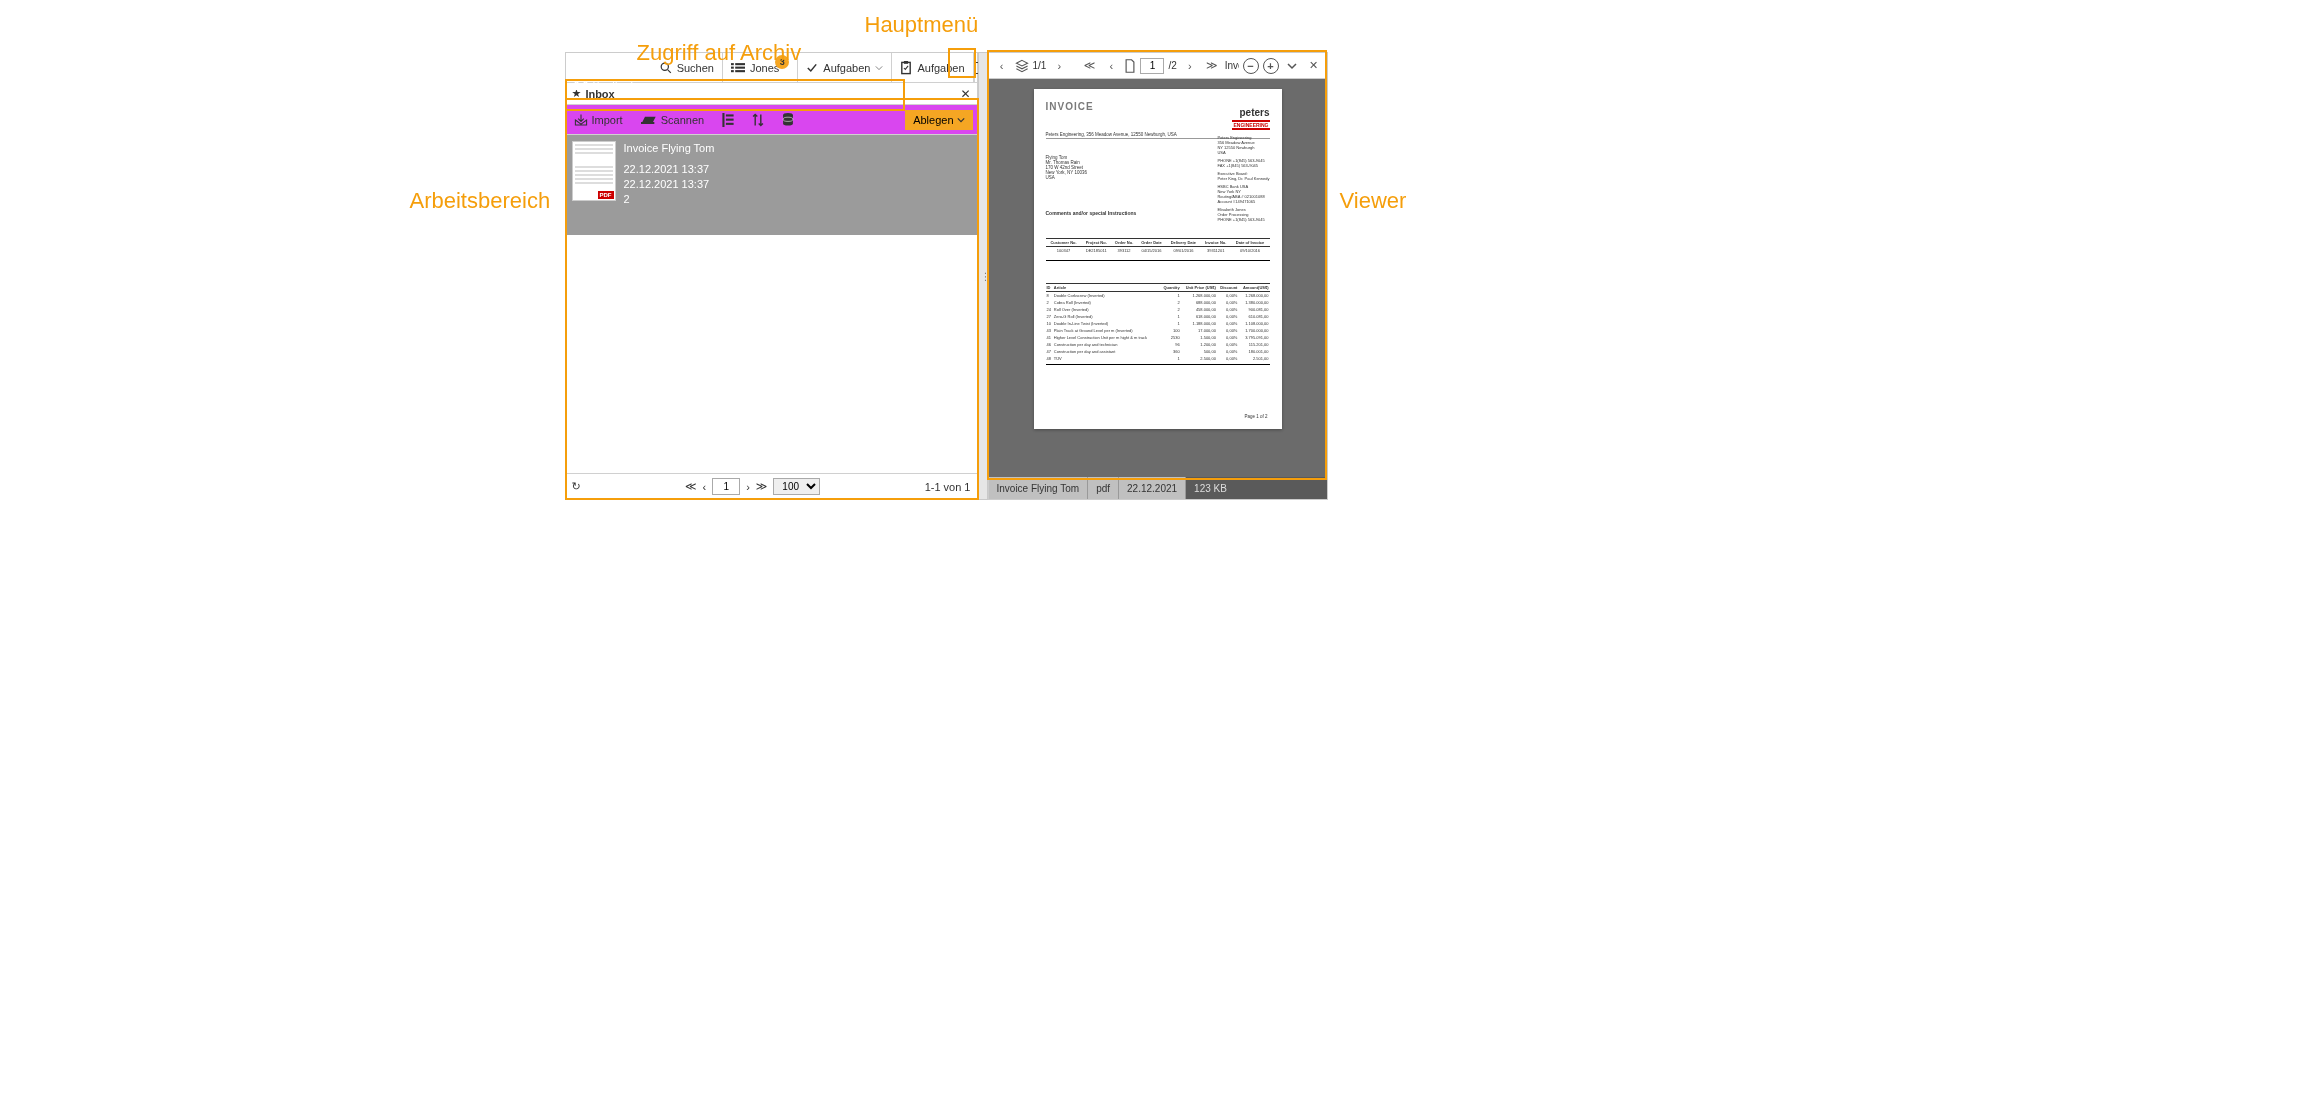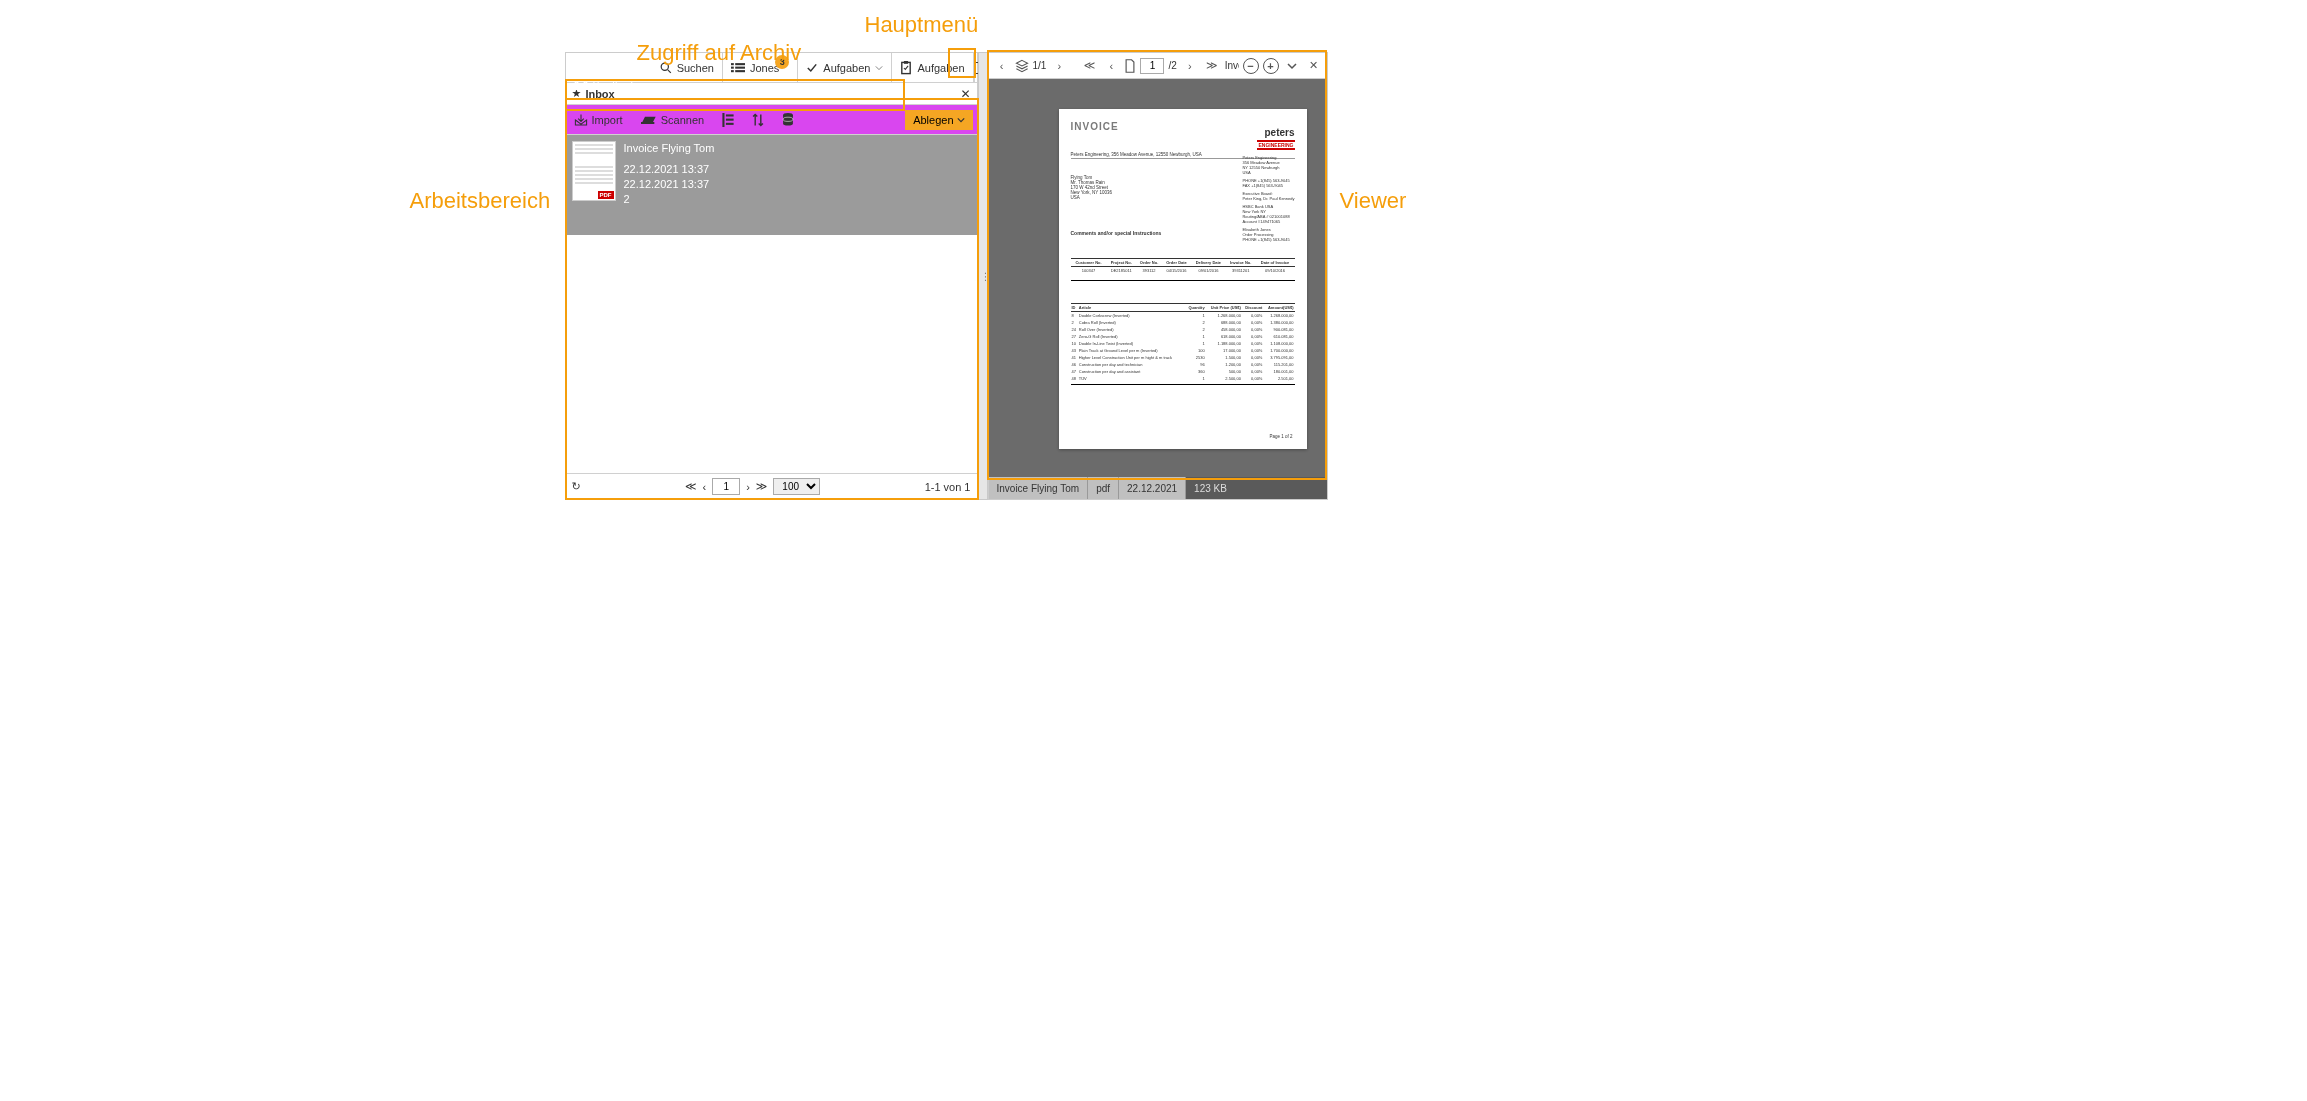--- a/index.html
+++ b/index.html
@@ -56,21 +56,21 @@
 .splitter { position: absolute; left: 593px; top: 52px; width: 10px; height: 448px; background: #e6e6e6; border: 1px solid #c9c9c9; }
 .splitter-grip { position: absolute; top: 50%; left: 2px; transform: translateY(-50%); font-size: 10px; color: #777; line-height: 3px; letter-spacing: -2px; }
 
 
 .viewer { position: absolute; left: 603px; top: 52px; width: 340px; height: 448px; border: 1px solid #ccc; background: #6b6b6b; display: flex; flex-direction: column; }
 .viewer-toolbar { height: 26px; background: #fff; display: flex; align-items: center; padding: 0 4px; gap: 4px; font-size: 10px; flex-shrink: 0; border-bottom: 1px solid #ccc; }
 .viewer-toolbar .vt-btn { display: flex; align-items: center; justify-content: center; width: 18px; height: 18px; cursor: pointer; font-size: 11px; color: #555; }
 .viewer-toolbar input { width: 24px; text-align: center; border: 1px solid #aaa; height: 16px; font-size: 10px; }
 .viewer-title { font-size: 10px; color: #333; white-space: nowrap; overflow: hidden; flex: 1; }
 
-.viewer-canvas { flex: 1; display: flex; align-items: flex-start; justify-content: flex-end; padding: 30px 20px; overflow: hidden; }
+.viewer-canvas { flex: 1; display: flex; align-items: flex-start; justify-content: center; padding: 10px 20px; overflow: hidden; }
 .doc-page { background: #fff; width: 248px; height: 340px; padding: 12px 12px; font-size: 4.5px; color: #333; position: relative; box-shadow: 0 1px 3px rgba(0,0,0,0.3); }
 .doc-page .inv-title { font-size: 10px; font-weight: bold; color: #7a7a7a; letter-spacing: 1px; }
 .doc-page .inv-logo { position: absolute; top: 18px; right: 12px; font-size: 10px; font-weight: bold; color: #333; text-align: right; }
 .doc-page .inv-logo .red { color: #c00; border-top: 2px solid #c00; border-bottom: 2px solid #c00; display: inline-block; font-size: 5px; padding: 0 1px; margin-top: -2px; }
 .doc-page .addr { margin-top: 16px; font-size: 4.5px; line-height: 5px; }
 .doc-page .right-block { position: absolute; right: 12px; top: 46px; font-size: 4px; line-height: 5px; text-align: left; }
 .doc-page .comments { margin-top: 30px; font-size: 5px; font-weight: bold; }
 .doc-page table { width: 100%; font-size: 4px; border-collapse: collapse; margin-top: 22px; }
 .doc-page table th { border-top: 1px solid #333; border-bottom: 1px solid #333; padding: 1px; font-weight: bold; }
 .doc-page table td { padding: 1px; }

